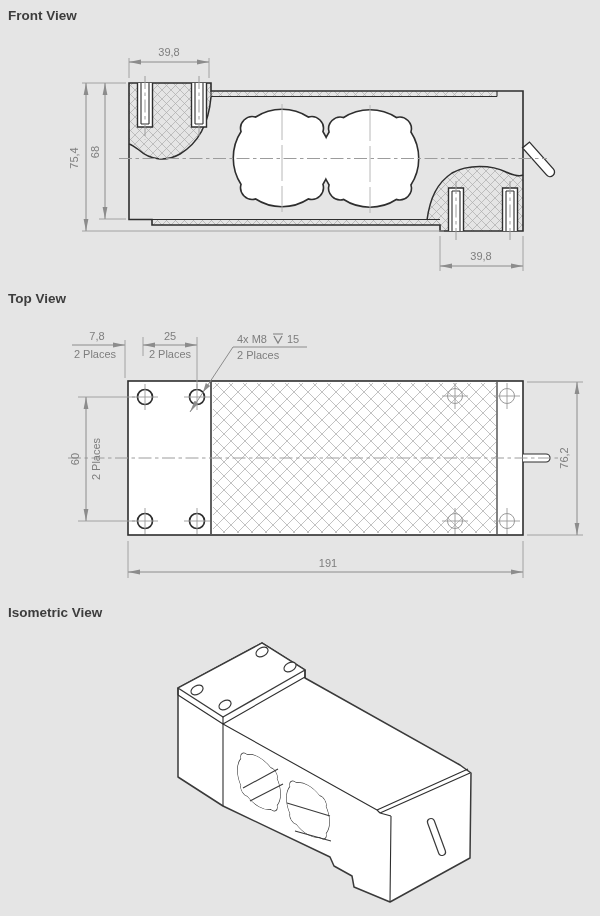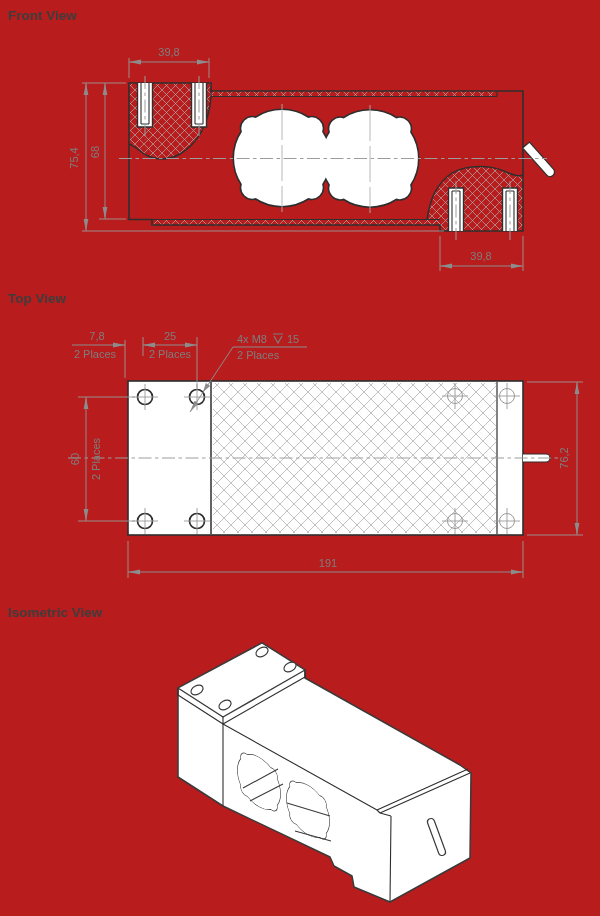--- a/index.html
+++ b/index.html
@@ -1,16 +1,16 @@
 <!DOCTYPE html>
 <html><head>
 <meta charset="utf-8">
 <style>
   html,body{margin:0;padding:0;background:#ffffff;}
-  .sheet{position:relative;width:600px;height:916px;background:#b91c1c;overflow:hidden;
+  .sheet{position:relative;width:600px;height:916px;background:#e5e5e5;overflow:hidden;
          font-family:"Liberation Sans", sans-serif;}
   svg{position:absolute;left:0;top:0;}
   text{font-family:"Liberation Sans", sans-serif;}
   .title{font-size:13.5px;font-weight:bold;fill:#3d3d3d;}
   .dim{font-size:11px;fill:#7e7e7e;}
   .dimline{stroke:#8c8c8c;stroke-width:1;fill:none;}
   .extline{stroke:#9a9a9a;stroke-width:0.9;fill:none;}
   .cl{stroke:#9c9c9c;stroke-width:1;fill:none;stroke-dasharray:13 3.5 3.5 3.5;}
   .outline{stroke:#2e2e2e;fill:none;}
   .thin{stroke:#2e2e2e;stroke-width:1.1;fill:none;}

